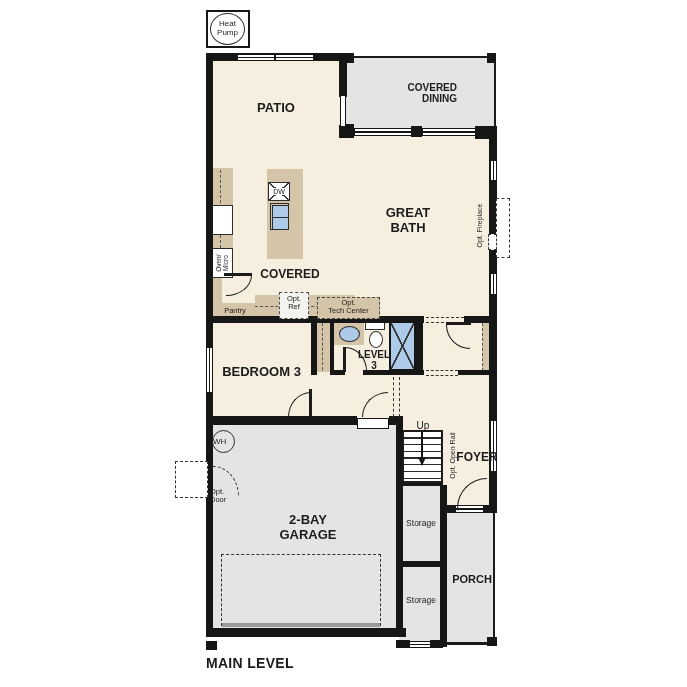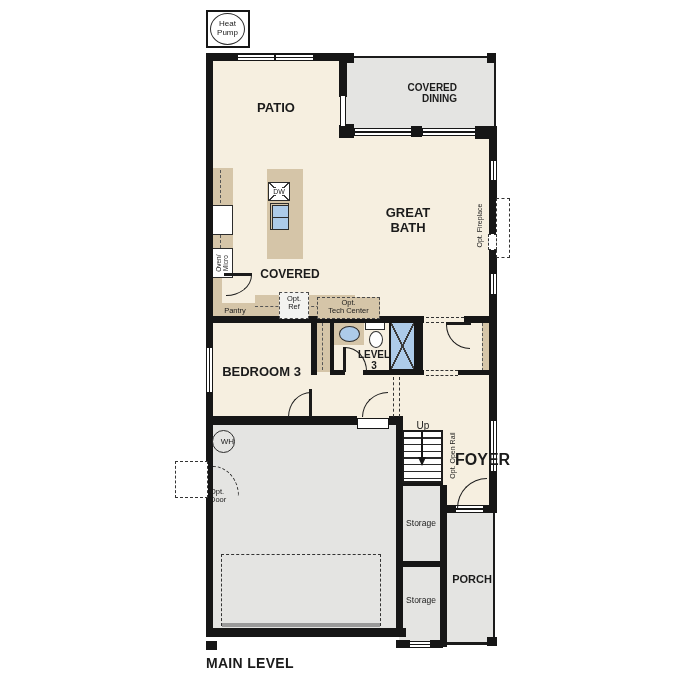--- a/index.html
+++ b/index.html
@@ -155,21 +155,21 @@
   <div class="abs" style="left:224px;top:273px;width:28px;height:3px;background:#1b1b1b;z-index:7;"></div>
   <div class="abs arc" style="left:345px;top:347px;width:22px;height:24px;border-top:1.4px solid #1b1b1b;border-right:1.4px solid #1b1b1b;border-radius:0 100% 0 0;"></div>
   <div class="abs" style="left:343px;top:347px;width:3px;height:25px;background:#1b1b1b;z-index:7;"></div>
   <div class="abs arc" style="left:288px;top:392px;width:23px;height:25px;border-top:1.4px solid #1b1b1b;border-left:1.4px solid #1b1b1b;border-radius:100% 0 0 0;"></div>
   <div class="abs" style="left:309px;top:389px;width:3px;height:28px;background:#1b1b1b;z-index:7;"></div>
   <div class="abs arc" style="left:362px;top:392px;width:26px;height:25px;border-top:1.4px solid #1b1b1b;border-left:1.4px solid #1b1b1b;border-radius:100% 0 0 0;"></div>
   <div class="abs arc" style="left:446px;top:325px;width:24px;height:24px;border-left:1.4px solid #1b1b1b;border-bottom:1.4px solid #1b1b1b;border-radius:0 0 0 100%;"></div>
   <div class="abs" style="left:446px;top:322px;width:25px;height:3px;background:#1b1b1b;z-index:7;"></div>
   <div class="abs arc" style="left:457px;top:478px;width:30px;height:30px;border-top:1.4px solid #1b1b1b;border-left:1.4px solid #1b1b1b;border-radius:100% 0 0 0;"></div>
 
-  <div class="abs circ" style="left:212px;top:430px;width:23px;height:23px;background:transparent;display:flex;align-items:center;justify-content:flex-end;z-index:6;">
+  <div class="abs circ" style="left:212px;top:430px;width:23px;height:23px;background:transparent;display:flex;align-items:center;justify-content:flex-start;z-index:6;">
     <span style="font-size:8px;">WH</span>
   </div>
   <div class="abs dash" style="left:221px;top:554px;width:160px;height:72px;border-color:#333;"></div>
   <div class="abs" style="left:222px;top:623px;width:158px;height:4px;background:#9a9a9a;z-index:6;"></div>
   <div class="abs dash" style="left:175px;top:461px;width:33px;height:37px;border-color:#333;background:#fff;"></div>
   <div class="abs arc" style="left:213px;top:466px;width:26px;height:30px;border-top:1.4px dashed #333;border-right:1.4px dashed #333;border-radius:0 100% 0 0;"></div>
 
   <div class="abs dash" style="left:496px;top:198px;width:14px;height:60px;border-color:#333;background:#fff;"></div>
   <div class="abs dash" style="left:488px;top:234px;width:9px;height:16px;border-color:#333;background:#fff;"></div>
 
@@ -189,21 +189,25 @@
     <div>GREAT</div>
     <div>BATH</div>
   </div>
   <div class="lbl" style="left:259px;top:268px;width:62px;font-size:12px;">COVERED</div>
   <div class="lbl sm" style="left:213px;top:307px;width:44px;font-size:7.5px;">Pantry</div>
   <div class="lbl" style="left:214px;top:365px;width:95px;font-size:13px;">BEDROOM 3</div>
   <div class="lbl" style="left:354px;top:349px;width:40px;font-size:10px;">
     <div>LEVEL</div>
     <div>3</div>
   </div>
-  <div class="lbl" style="left:455px;top:451px;width:44px;font-size:16px;">FOYER</div>
+  <div class="lbl" style="left:268px;top:513px;width:80px;font-size:13px;">
+    <div>2-BAY</div>
+    <div>GARAGE</div>
+  </div>
+  <div class="lbl" style="left:455px;top:451px;width:44px;font-size:12px;">FOYER</div>
   <div class="lbl sm" style="left:402px;top:519px;width:38px;font-size:8.5px;">Storage</div>
   <div class="lbl sm" style="left:402px;top:596px;width:38px;font-size:8.5px;">Storage</div>
   <div class="lbl" style="left:450px;top:573px;width:44px;font-size:11px;">PORCH</div>
   <div class="lbl sm" style="left:210px;top:488px;width:30px;font-size:7.5px;text-align:left;">
     <div>Opt.</div>
     <div>Door</div>
   </div>
   <div class="vrot sm" style="left:449px;top:222px;width:60px;font-size:7px;">Opt. Fireplace</div>
   <div class="vrot sm" style="left:422px;top:452px;width:60px;font-size:7px;">Opt. Open Rail</div>
 

